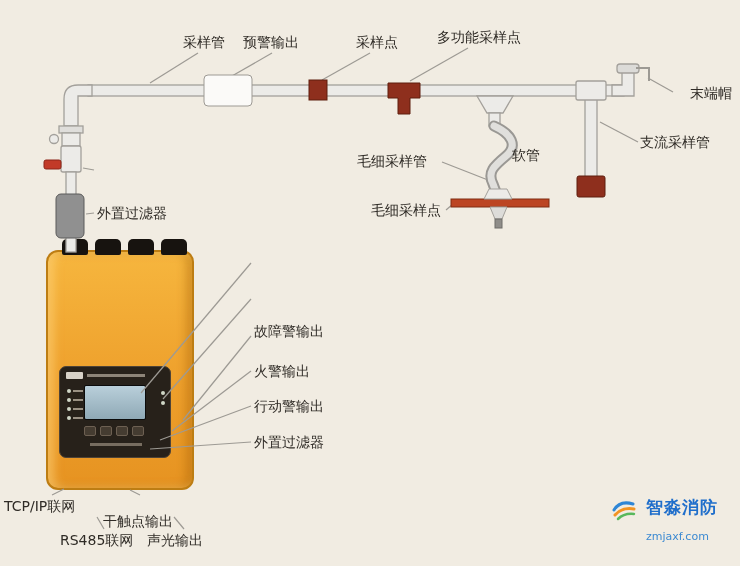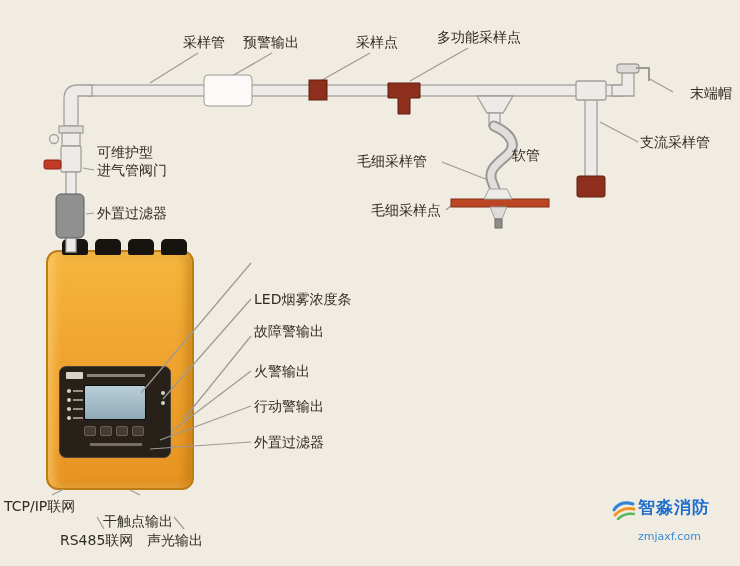--- a/index.html
+++ b/index.html
@@ -16,21 +16,21 @@
   .cap{position:absolute;top:-13px;width:26px;height:16px;background:#17130f;border-radius:5px 5px 2px 2px}
   .panel{position:absolute;left:11px;top:114px;width:112px;height:92px;background:#27211a;border-radius:7px;border:1px solid #4e4337}
   .brandmark{position:absolute;left:6px;top:5px;width:17px;height:7px;background:#d8d2c8;border-radius:1px}
   .brandline{position:absolute;left:27px;top:7px;width:58px;height:3px;background:#8d8478}
   .lcd{position:absolute;left:24px;top:18px;width:62px;height:35px;background:linear-gradient(180deg,#b9cfda,#8fa9b6);border:1px solid #0b0b0b;border-radius:2px}
   .pled{position:absolute;width:4px;height:4px;border-radius:50%;background:#cfd6c6}
   .pbar{position:absolute;width:10px;height:2px;background:#9a9184}
   .pbtn{position:absolute;top:59px;width:12px;height:10px;background:#453c31;border:1px solid #6d6052;border-radius:2px}
   .bline{position:absolute;left:30px;top:76px;width:52px;height:3px;background:#776d60}
   
-  .logo{position:absolute;left:612px;top:497px;display:flex;gap:2px;align-items:flex-start}
+  .logo{position:absolute;left:612px;top:497px;display:flex;gap:10px;align-items:flex-start}
   .logo-text{display:flex;flex-direction:column}
   .logo-name{font-size:17px;font-weight:700;color:#1f6ecb;letter-spacing:1px;line-height:20px}
   .logo-url{font-size:11px;color:#3c8ad2;margin-top:13px}
 </style>
 </head>
 <body>
 
 <div class="stage">
 
   <div class="device">
@@ -128,27 +128,22 @@
 
   <div class="lbl" style="left:183px;top:33px">采样管</div>
   <div class="lbl" style="left:243px;top:33px">预警输出</div>
   <div class="lbl" style="left:356px;top:33px">采样点</div>
   <div class="lbl" style="left:437px;top:28px">多功能采样点</div>
   <div class="lbl" style="left:690px;top:84px">末端帽</div>
   <div class="lbl" style="left:640px;top:133px">支流采样管</div>
   <div class="lbl" style="left:512px;top:146px">软管</div>
   <div class="lbl" style="left:357px;top:152px">毛细采样管</div>
   <div class="lbl" style="left:371px;top:201px">毛细采样点</div>
-  <div class="lbl" style="left:97px;top:143px">
-    <div>可维护型</div>
-    <div>进气管阀门</div>
-  </div>
   <div class="lbl" style="left:97px;top:204px">外置过滤器</div>
 
-  <div class="lbl" style="left:254px;top:290px">LED烟雾浓度条</div>
   <div class="lbl" style="left:254px;top:322px">故障警输出</div>
   <div class="lbl" style="left:254px;top:362px">火警输出</div>
   <div class="lbl" style="left:254px;top:397px">行动警输出</div>
   <div class="lbl" style="left:254px;top:433px">外置过滤器</div>
 
   <div class="lbl" style="left:4px;top:497px">TCP/IP联网</div>
   <div class="lbl" style="left:103px;top:512px">干触点输出</div>
   <div class="lbl" style="left:60px;top:531px">RS485联网</div>
   <div class="lbl" style="left:147px;top:531px">声光输出</div>
 

